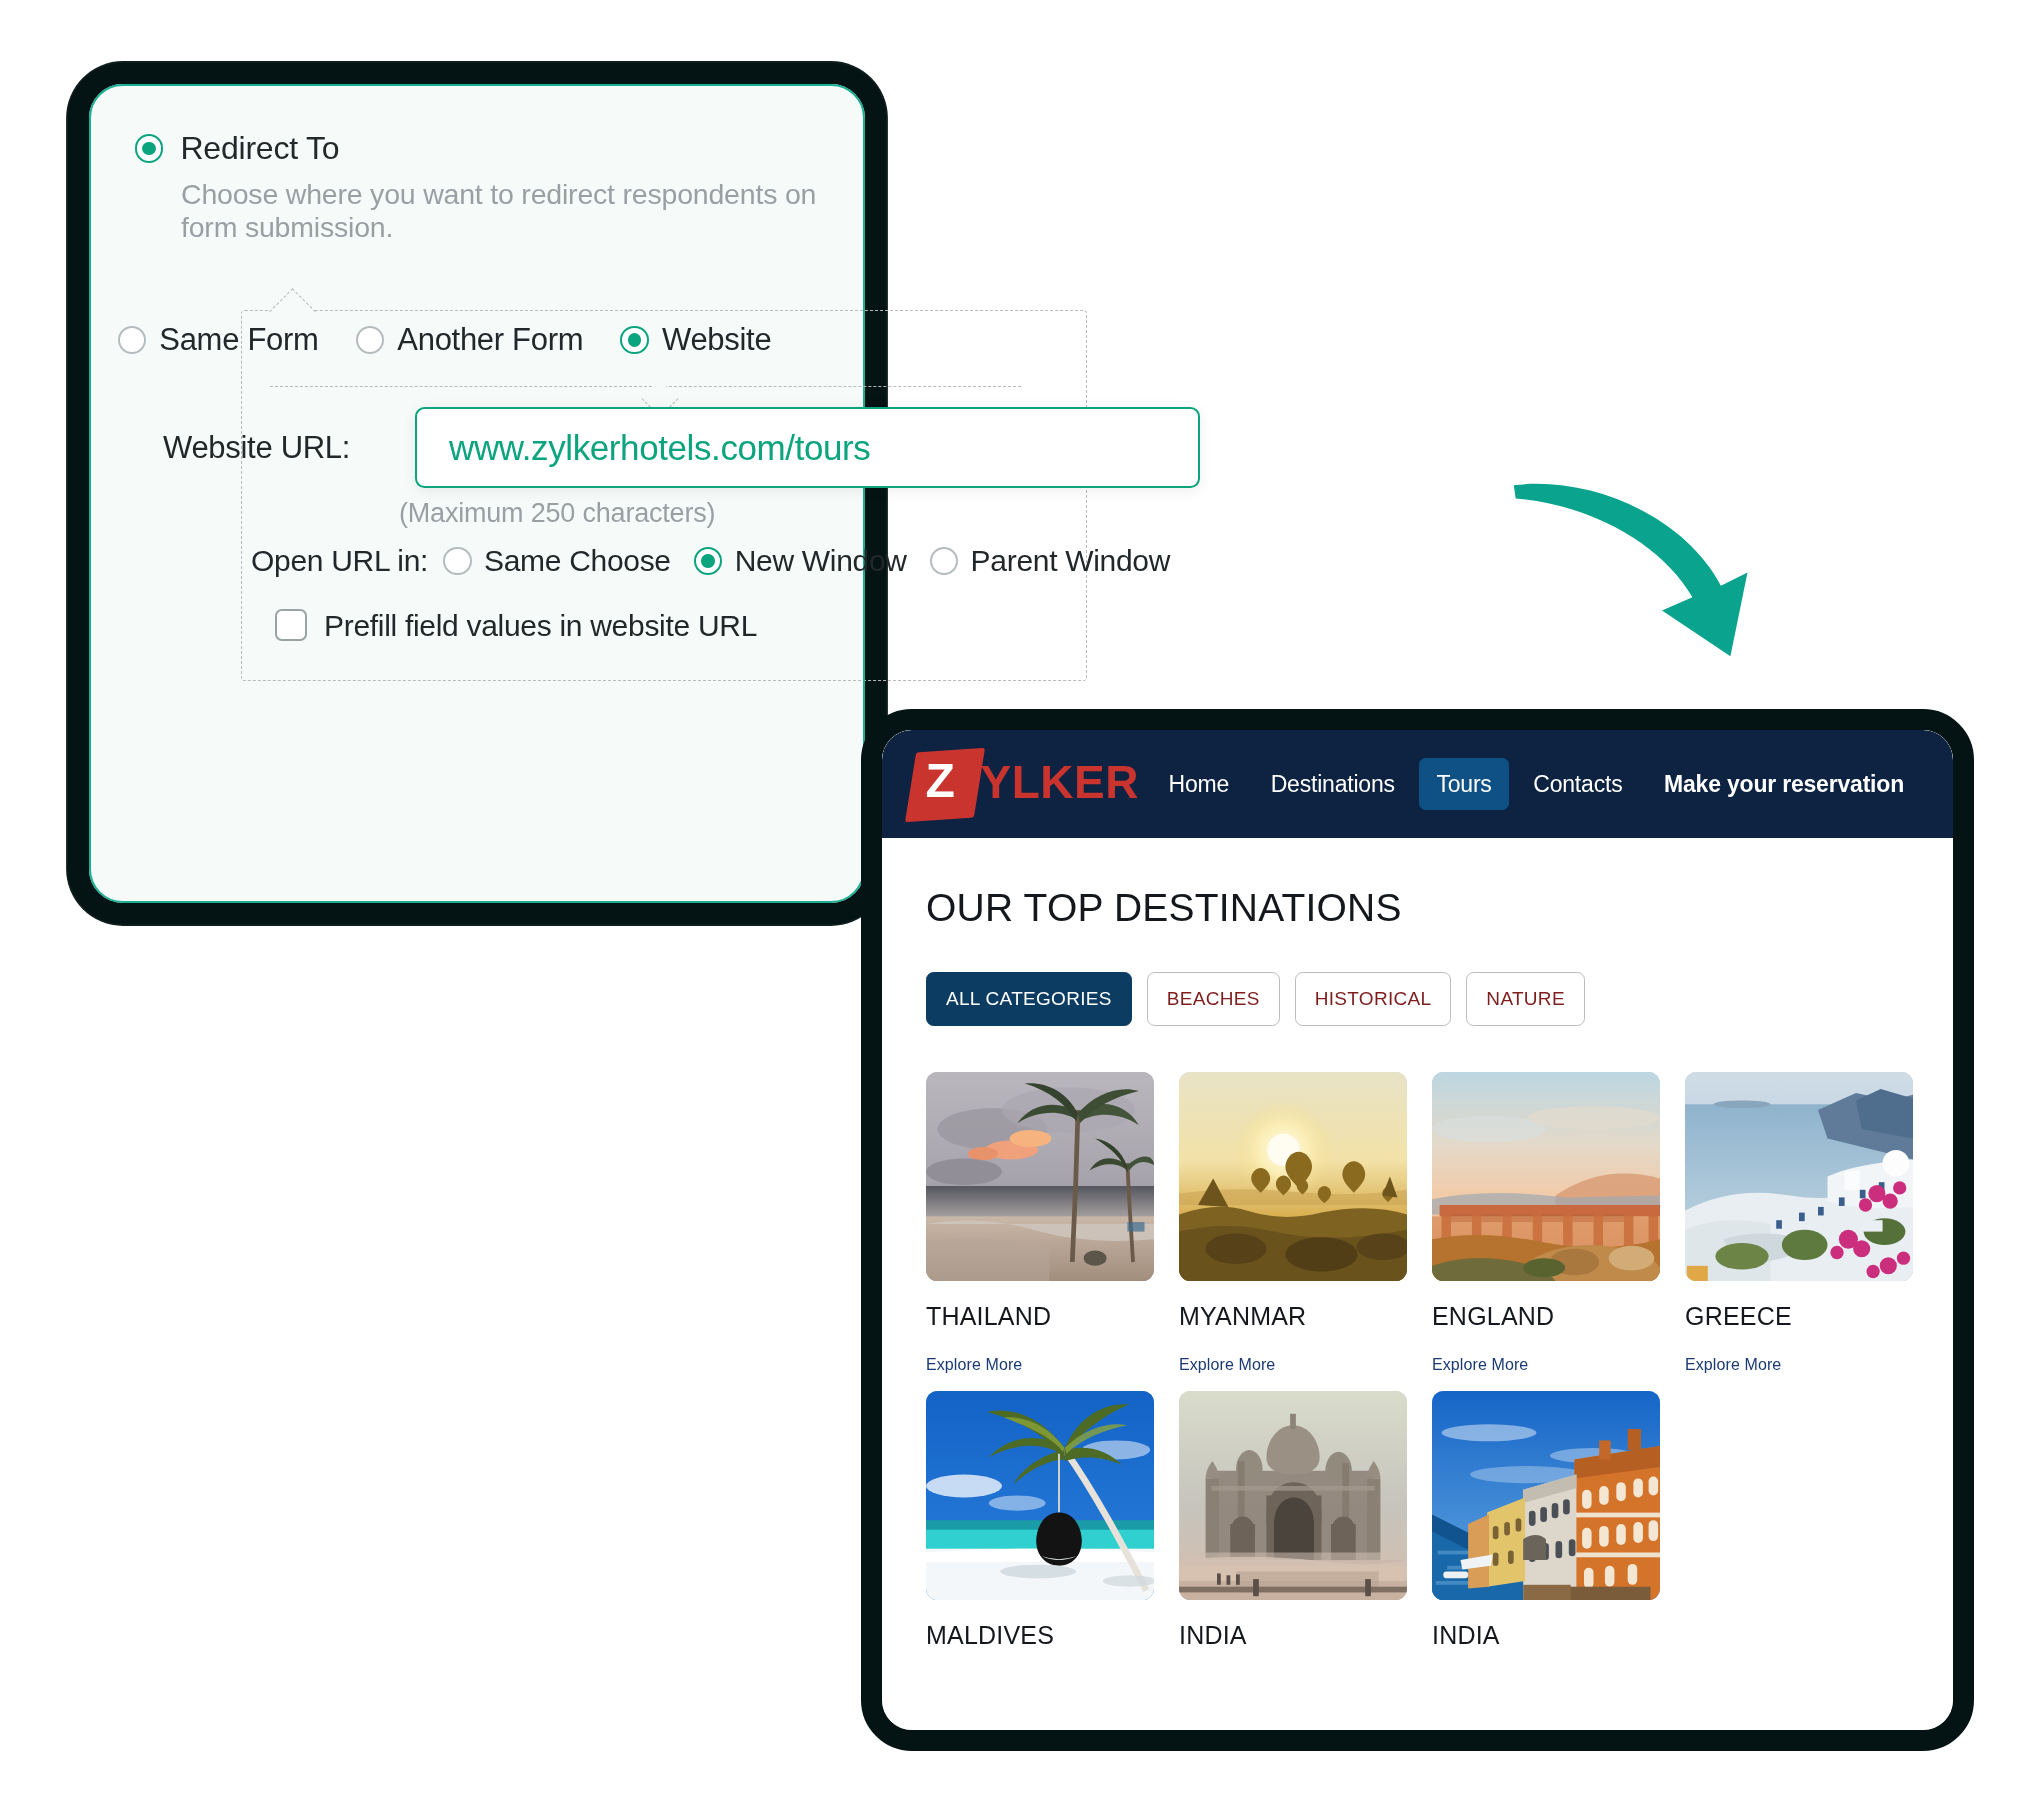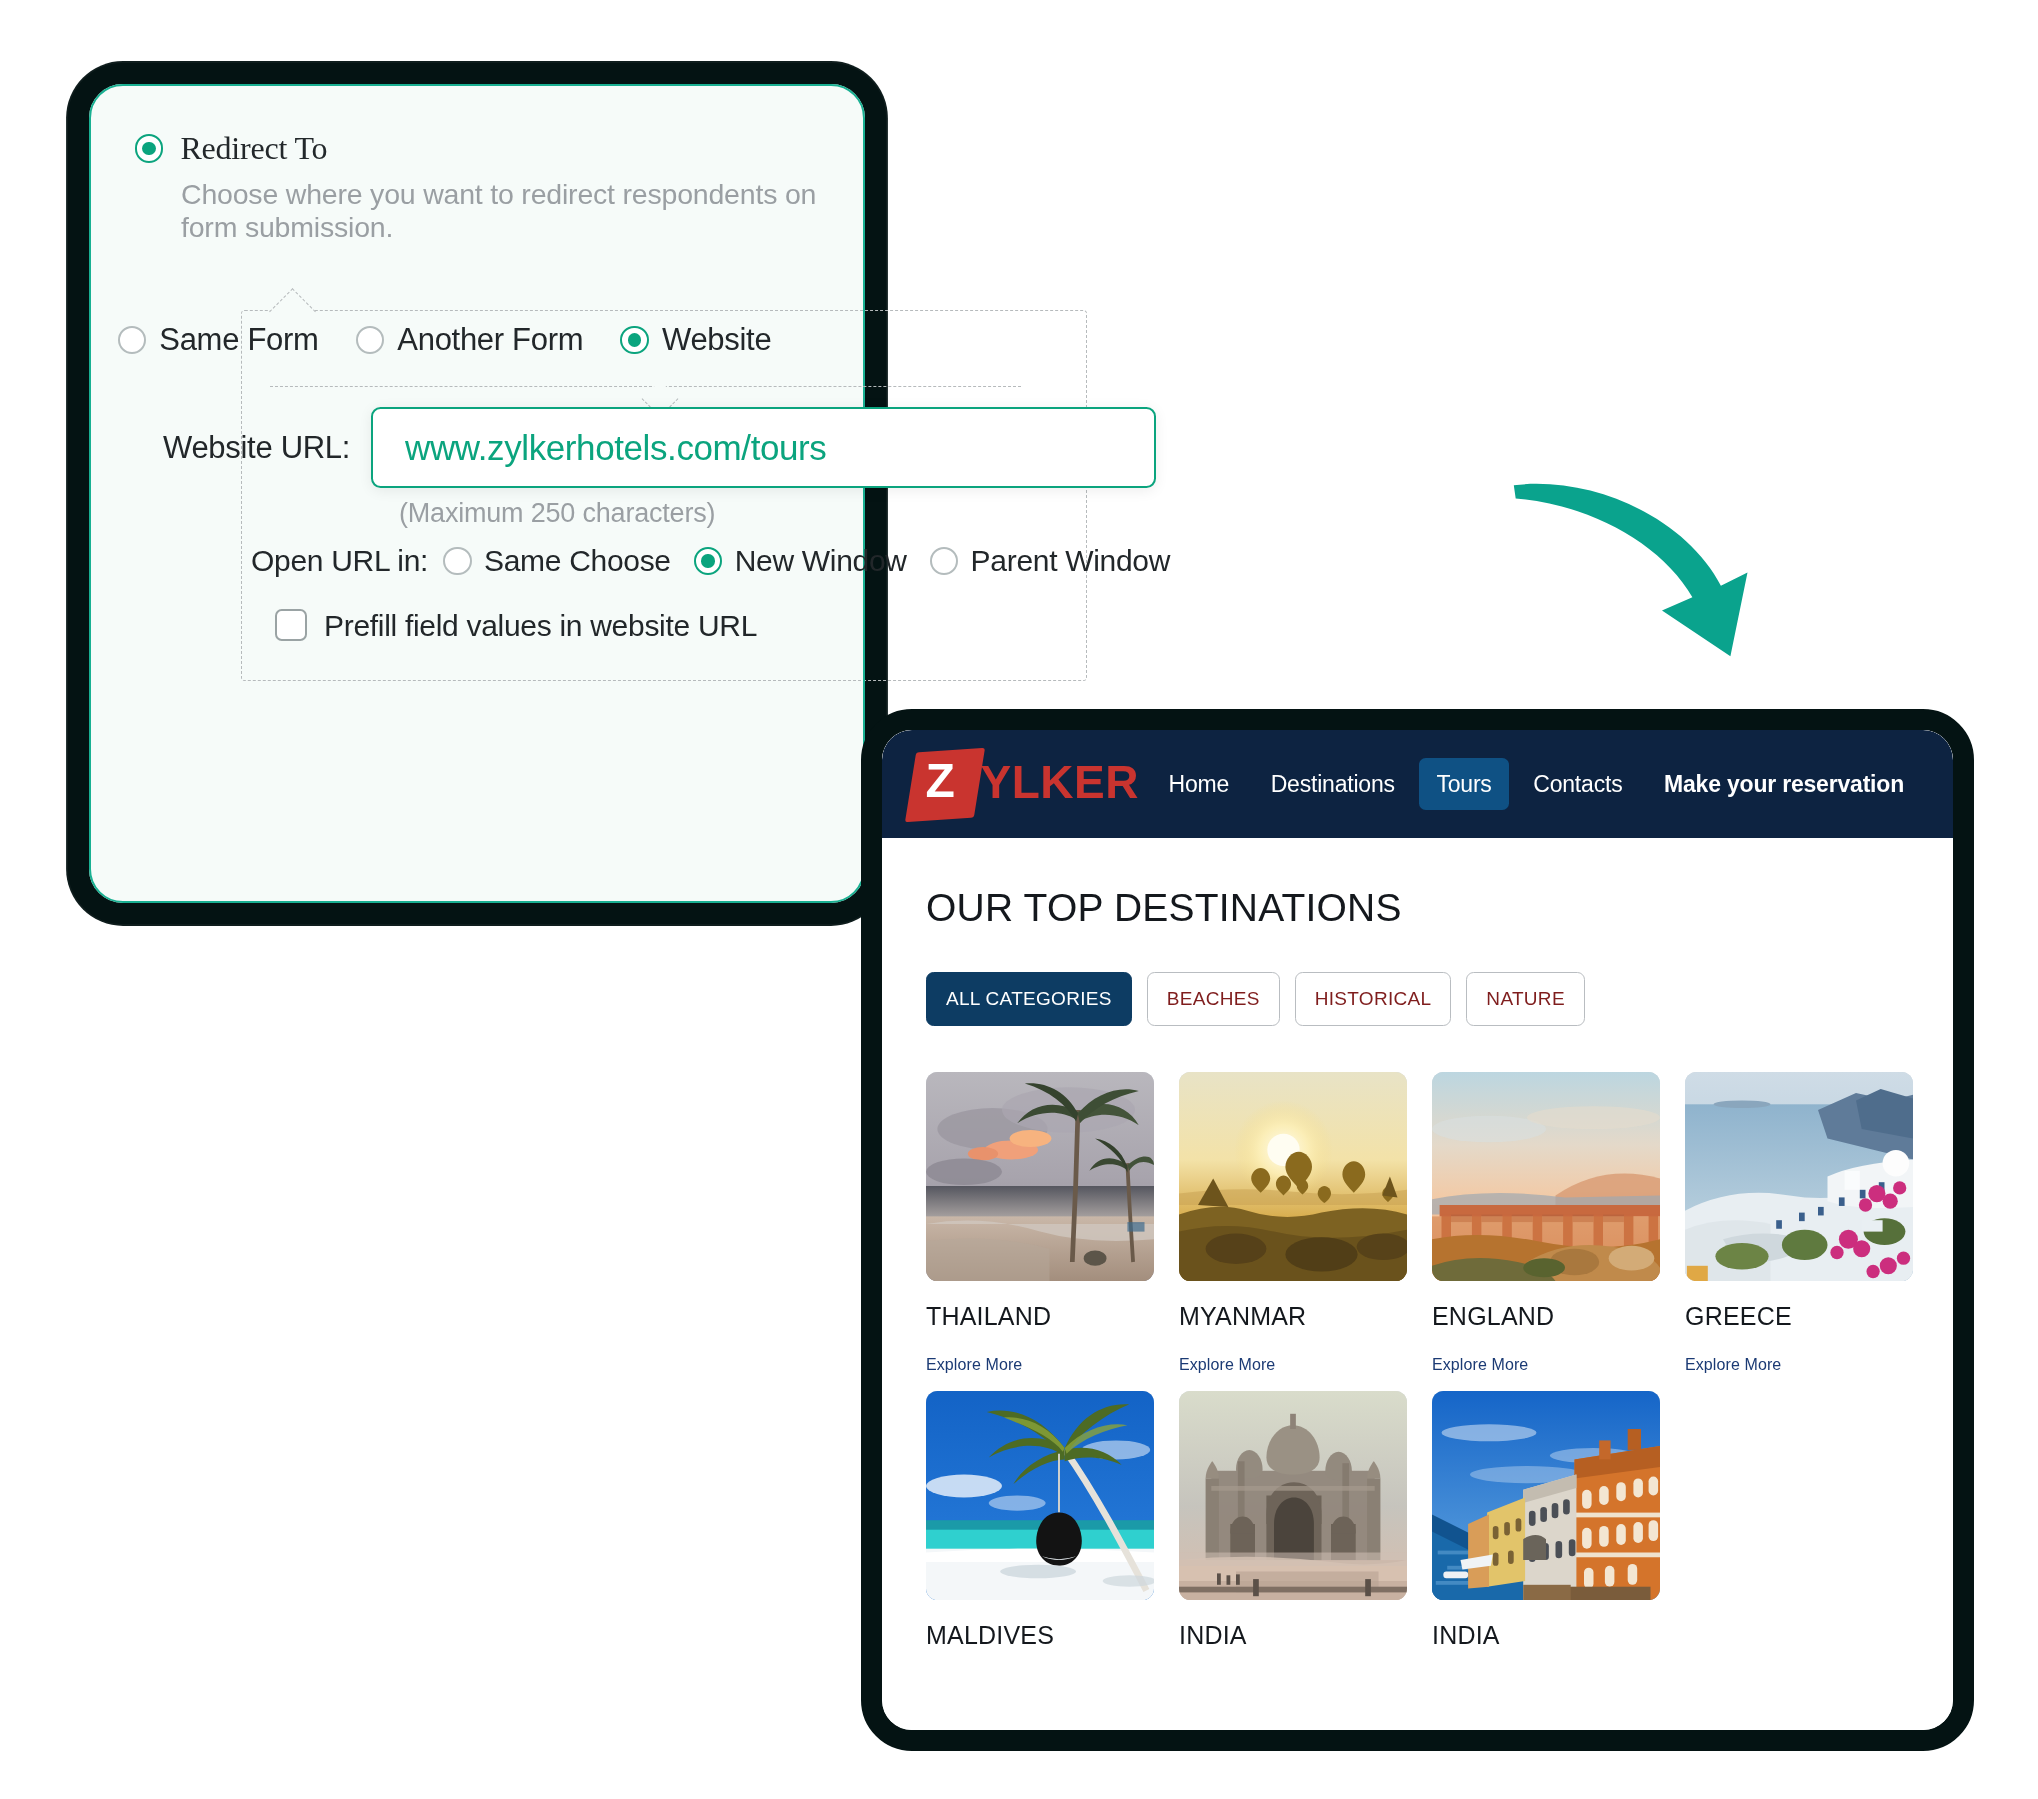--- a/index.html
+++ b/index.html
@@ -82,21 +82,21 @@
 
   .checkbox {
     width: 32px; height: 32px;
     border-radius: 6.7px;
     border: 2.9px solid #9aa3a4;
     background: #fff;
     box-sizing: border-box;
     flex: 0 0 auto;
   }
 
-  .row { display: flex; align-items: center; font-family: Liberation Serif, serif; }
+  .row { display: flex; align-items: center; }
 
   #redirect-head { gap: 17px; margin-left: 1.9px; }
   #redirect-title {
     font-size: 32px;
     color: #23282b;
     letter-spacing: -0.2px;
   }
   #redirect-sub {
     margin: 11.4px 0 0 48px;
     font-size: 28.5px;
@@ -157,20 +157,21 @@
   }
 
   
   #url-row {
     position: absolute;
     left: 74px;
     top: 323px;
     display: flex;
     align-items: center;
     z-index: 4;
+    gap: 44px;
   }
   #url-label {
     font-size: 31px;
     color: #22272a;
     margin-right: 21px;
     letter-spacing: -0.3px;
     white-space: nowrap;
   }
   #url-input {
     width: 785px;

